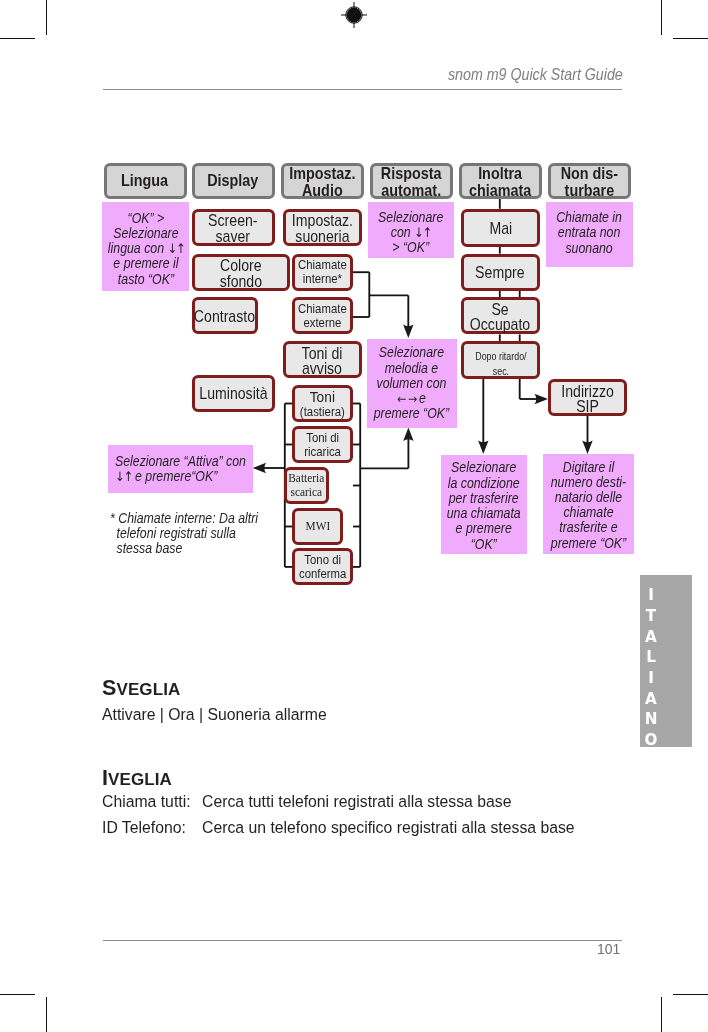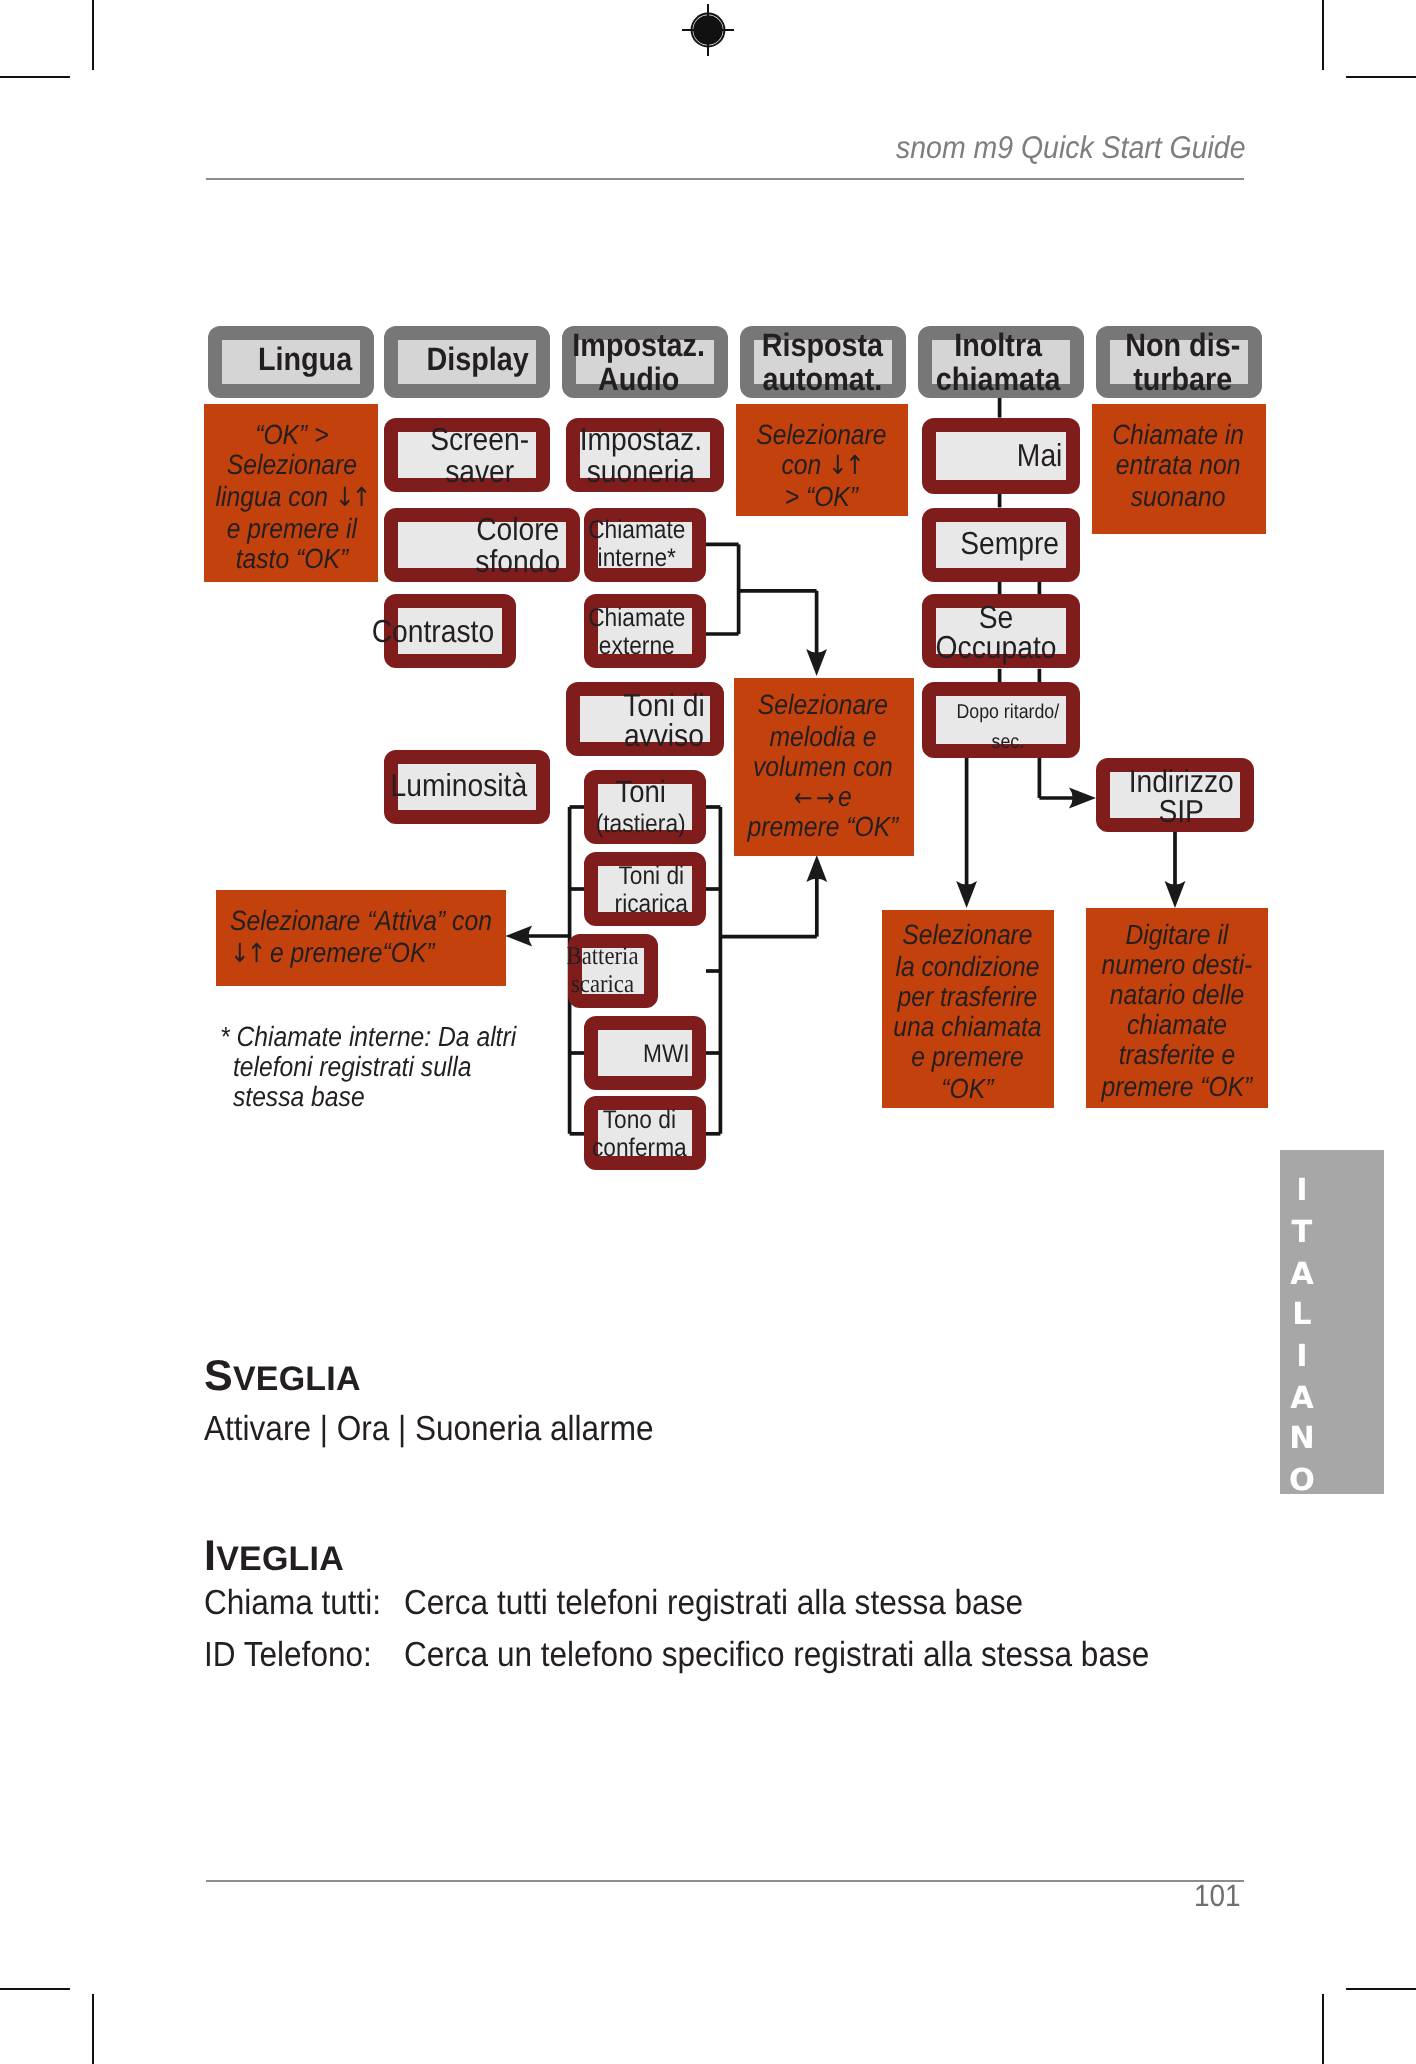--- a/index.html
+++ b/index.html
@@ -32,30 +32,30 @@
   .h1{position:absolute;font-weight:bold;color:#231f20;white-space:nowrap;left:102px;
       letter-spacing:.1px;}
   .h1 .c0{font-size:21.5px;}
   .h1 .c1{font-size:17px;}
 
   
   .bt{position:absolute;font-size:17.4px;color:#231f20;white-space:nowrap;
       transform:scaleX(.907);transform-origin:0 0;}
 
   
-  .node{position:absolute;box-sizing:border-box;border:7px solid #7f1d1d;
+  .node{position:absolute;box-sizing:border-box;border:3px solid #7f1d1d;
         border-radius:6px;background:#e8e8e8;
-        display:flex;align-items:center;justify-content:flex-end;
+        display:flex;align-items:center;justify-content:center;
         text-align:center;font-size:15.9px;line-height:15.4px;white-space:nowrap;}
   .node > span{display:block;transform:scaleX(.888);}
   .node.hd{background:#d5d5d5;font-weight:bold;font-size:16.2px;
            border-color:#777;line-height:16.6px;}
   .node.sm{font-size:12.8px;line-height:13.7px;}
   .node.nw{font-size:10px;line-height:15.6px;}
-  .panel{position:absolute;box-sizing:border-box;background:#c2410c;
+  .panel{position:absolute;box-sizing:border-box;background:#f0abfc;
          font-style:italic;font-size:13.9px;line-height:15.2px;white-space:nowrap;
          display:flex;align-items:center;justify-content:center;text-align:center;}
   .panel > span{display:block;transform:scaleX(.888);}
   .panel.lf{justify-content:flex-start;text-align:left;}
   .panel.lf > span{transform-origin:0 50%;}
   .note{position:absolute;font-style:italic;font-size:13.9px;line-height:15.2px;
         transform:scaleX(.888);transform-origin:0 0;white-space:nowrap;}
   .arw{font-family:"DejaVu Sans",sans-serif;font-style:normal;font-size:0.95em;
        letter-spacing:-0.12em;margin-right:-0.02em;}
   .arw.h{letter-spacing:-0.22em;font-size:0.9em;margin-right:0.06em;}
@@ -205,21 +205,21 @@
           <span style="font-size:15.5px;line-height:16.4px;display:block">Toni</span>
           <span style="font-size:12.85px;line-height:13.6px;display:block">(tastiera)</span>
         </span>
       </div>
       <div class="node sm" style="left: 292px; top: 426px; width: 61px; height: 37px;">
         <span style="display:block">Toni di<br>ricarica</span>
       </div>
       <div class="node sm" style="left: 284px; top: 467px; width: 45px; height: 37px; font-family: Liberation Serif, serif;">
         <span style="display:block">Batteria<br>scarica</span>
       </div>
-      <div class="node sm" style="left: 292px; top: 508px; width: 61px; height: 37px;">
+      <div class="node sm" style="left: 292px; top: 508px; width: 51px; height: 37px; font-family: Liberation Serif, serif;">
         <span style="display:block">MWI</span>
       </div>
       <div class="node sm" style="left: 292px; top: 548.4px; width: 61px; height: 37px;">
         <span style="display:block">Tono di<br>conferma</span>
       </div>
       <div class="node" style="left: 461.1px; top: 208.9px; width: 78.6px; height: 37.9px;">
         <span style="display:block;position:relative;top:1.2px">Mai</span>
       </div>
       <div class="node" style="left: 460.5px; top: 253.7px; width: 79px; height: 37px;">
         <span style="display:block;position:relative;top:0.4px">Sempre</span>

